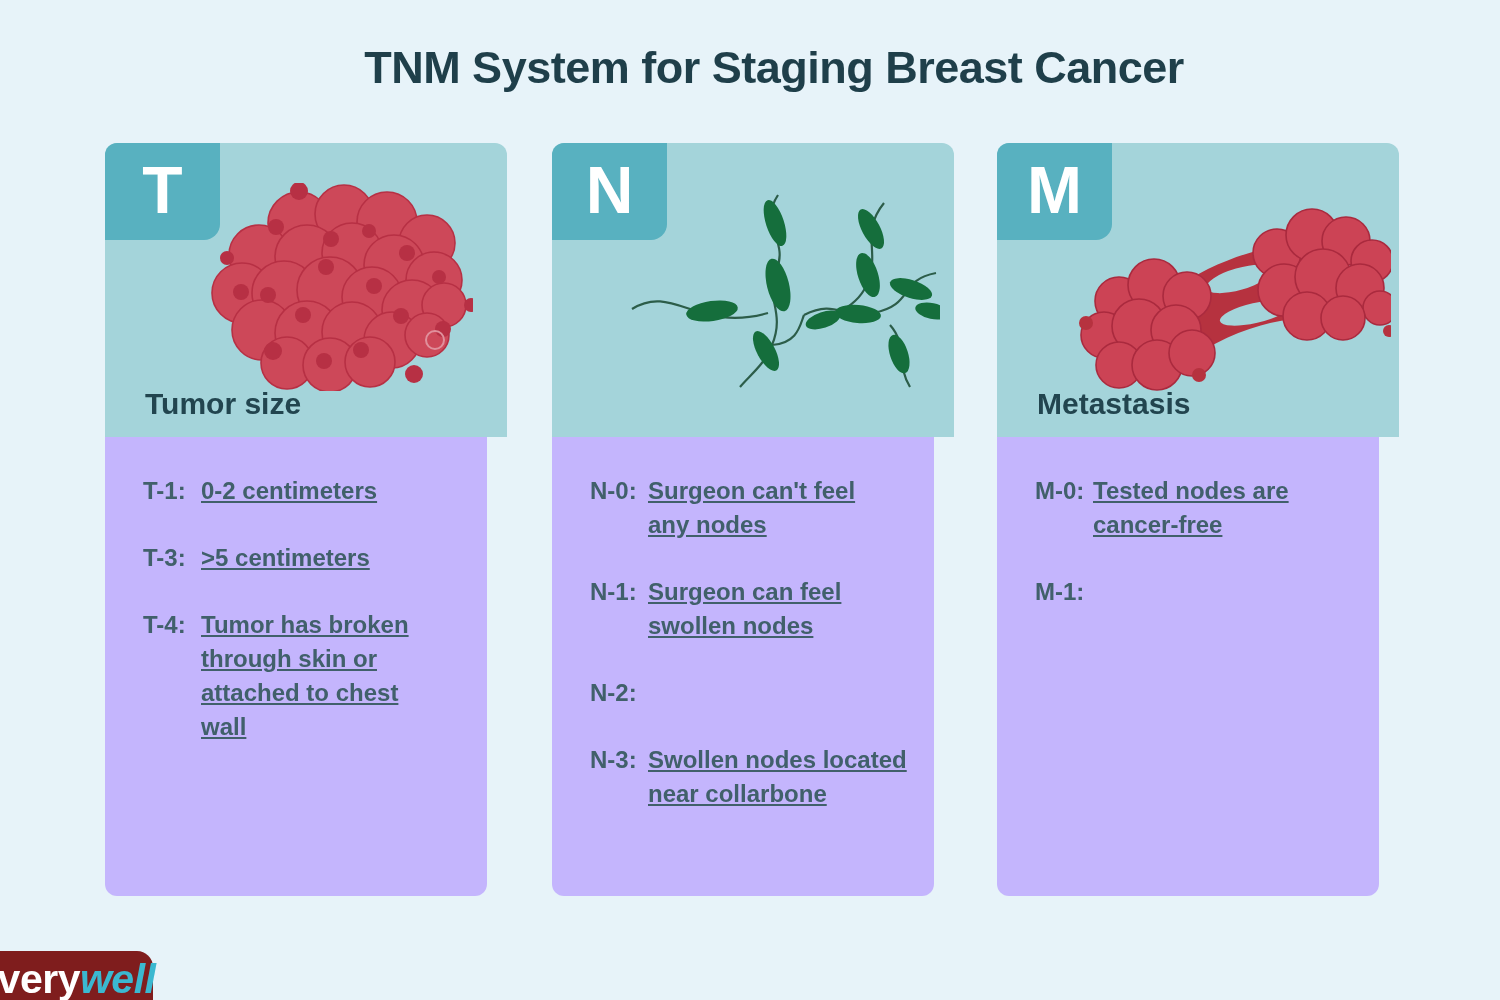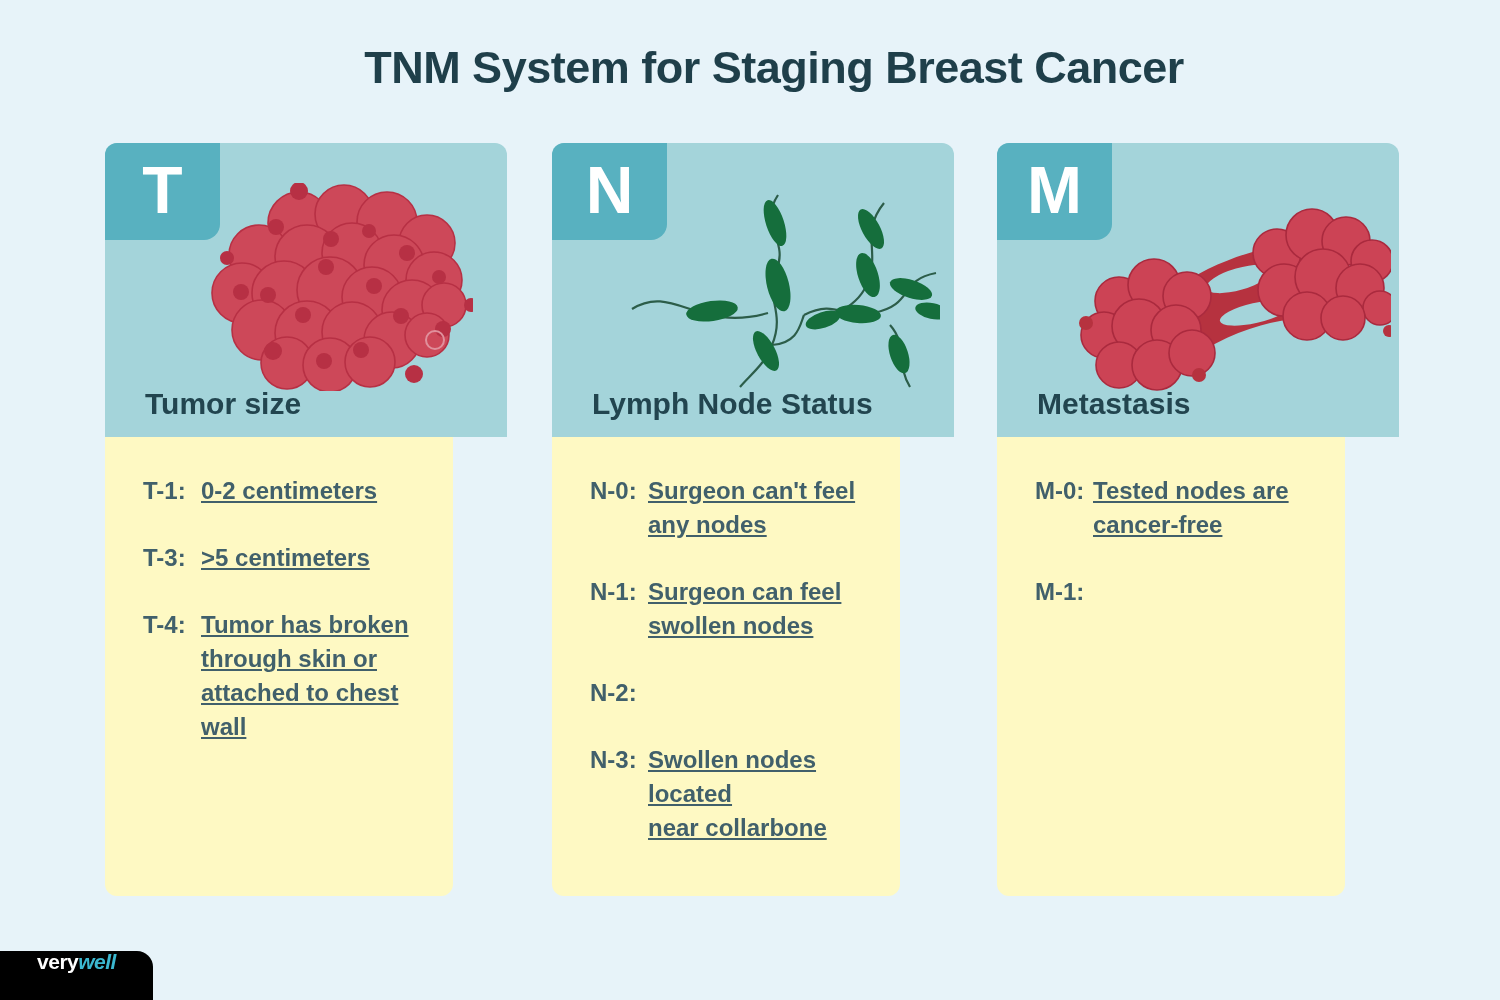--- a/index.html
+++ b/index.html
@@ -22,22 +22,22 @@
   .card{position:absolute;top:143px;width:402px;height:753px;}
   .card-t{left:105px;}
   .card-n{left:552px;}
   .card-m{left:997px;}
 
   .card-top{
     position:absolute;top:0;left:0;width:402px;height:294px;
     background:#a4d4da;border-radius:12px 12px 0 0;
   }
   .card-body{
-    position:absolute;top:294px;left:0;width:348px;height:459px;
-    background:#fef9c3;border-radius:0 0 12px 12px;
+    position:absolute;top:294px;left:0;width:382px;height:459px;
+    background:#c4b5fd;border-radius:0 0 12px 12px;
     box-sizing:border-box;
     padding:37px 12px 0 38px;
   }
   .card-tab{
     position:absolute;top:0;left:0;width:115px;height:97px;
     background:#58b1c0;border-radius:12px 0 16px 0;
     display:flex;align-items:center;justify-content:center;
     color:#ffffff;font-size:66px;font-weight:700;line-height:1;
     padding-bottom:4px;box-sizing:border-box;
   }
@@ -57,23 +57,23 @@
     white-space:nowrap;
   }
   .item-text{
     font-size:24px;line-height:34px;font-weight:700;color:#41606b;
     white-space:pre-line;
     text-decoration:underline;
   }
 
   .brand{
     position:absolute;left:0;top:951px;width:153px;height:49px;
-    background:#000000;border-radius:0 16px 0 0;
-    display:flex;align-items:flex-start;justify-content:center;
-    font-size:21px;font-weight:700;line-height:1;
+    background:#7f1d1d;border-radius:0 16px 0 0;
+    display:flex;align-items:flex-end;justify-content:center;
+    font-size:41px;font-weight:700;line-height:1;
     letter-spacing:-0.5px;
   }
   .brand .very{color:#ffffff;}
   .brand .well{color:#3bb8d0;font-style:italic;}
 </style>
 </head>
 <body>
 
 <div class="stage">
 
@@ -171,21 +171,20 @@
           <ellipse cx="243" cy="36" rx="22" ry="9" transform="rotate(62 243 36)"></ellipse>
           <ellipse cx="240" cy="82" rx="23" ry="10" transform="rotate(72 240 82)"></ellipse>
           <ellipse cx="283" cy="96" rx="22" ry="9" transform="rotate(18 283 96)"></ellipse>
           <ellipse cx="230" cy="121" rx="23" ry="9" transform="rotate(5 230 121)"></ellipse>
           <ellipse cx="195" cy="127" rx="18" ry="8" transform="rotate(-18 195 127)"></ellipse>
           <ellipse cx="271" cy="161" rx="20" ry="9" transform="rotate(72 271 161)"></ellipse>
           <ellipse cx="304" cy="118" rx="17" ry="8" transform="rotate(12 304 118)"></ellipse>
         </g>
       </svg>
       <div class="card-tab">N</div>
-      <div class="card-heading">Lymph Node Status</div>
     </div>
     <div class="card-body">
       <div class="item">
           <span class="item-label">N-0:</span>
           <span class="item-text">Surgeon can't feel
 any nodes</span>
         </div>
       <div class="item">
           <span class="item-label">N-1:</span>
           <span class="item-text">Surgeon can feel

